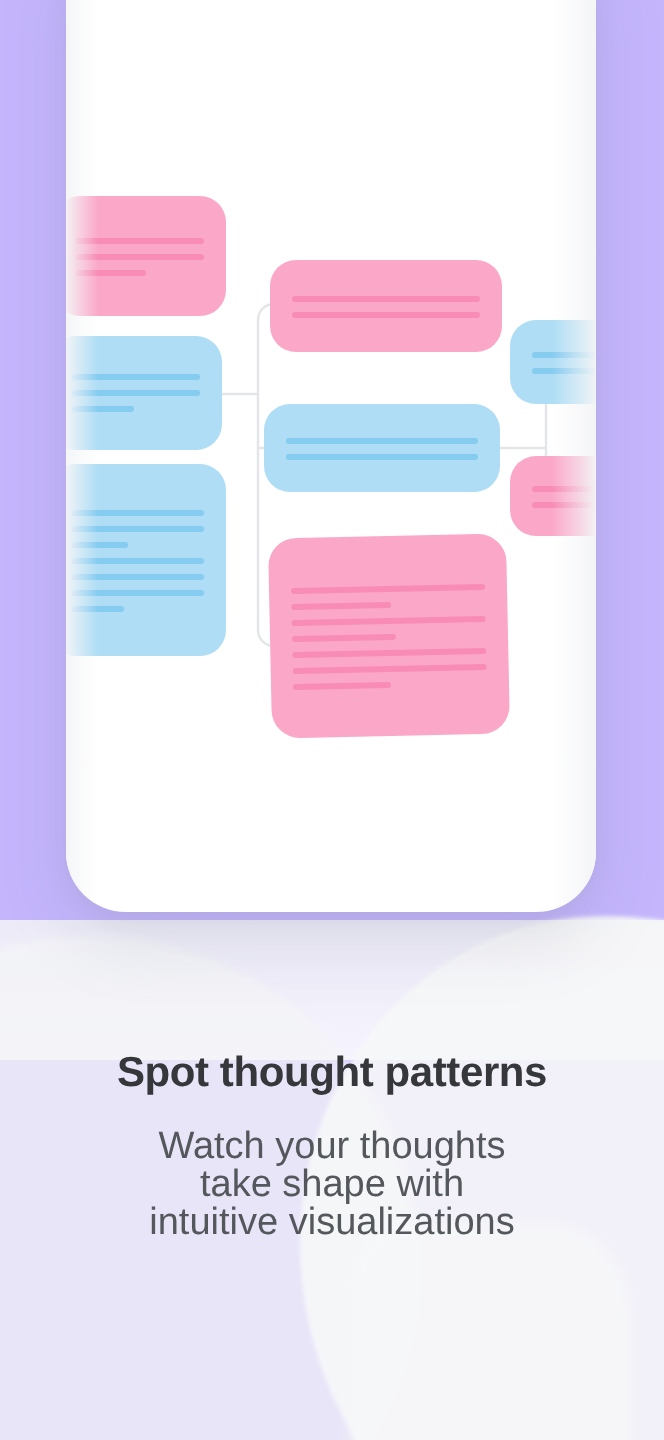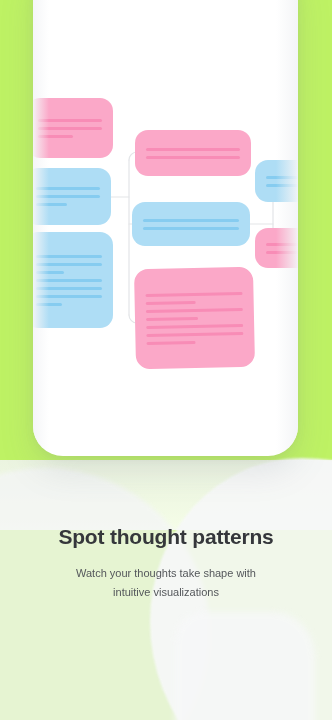--- a/index.html
+++ b/index.html
@@ -13,21 +13,21 @@
     position: relative;
     overflow: hidden;
     font-family: "Liberation Sans", sans-serif;
     -webkit-font-smoothing: antialiased;
   }
 
   
   #stage {
     position: absolute;
     inset: 0;
-    background: #bef264;
+    background: #c4b5fd;
     overflow: hidden;
   }
 
   
   .bg-blob {
     position: absolute;
     pointer-events: none;
   }
   #blob-left {
     left: -120px;
@@ -179,21 +179,21 @@
     font-size: 21px;
     line-height: 26px;
     font-weight: 700;
     letter-spacing: -0.2px;
     color: #35373b;
     font-family: "Liberation Sans", sans-serif;
   }
   #subtitle {
     margin: 14px auto 11px;
     width: 200px;
-    font-size: 11px;
+    font-size: 19px;
     line-height: 19px;
     font-weight: 400;
     color: #54575b;
     font-family: "Liberation Sans", sans-serif;
   }
 </style>
 </head>
 <body>
 
 <div id="stage">

